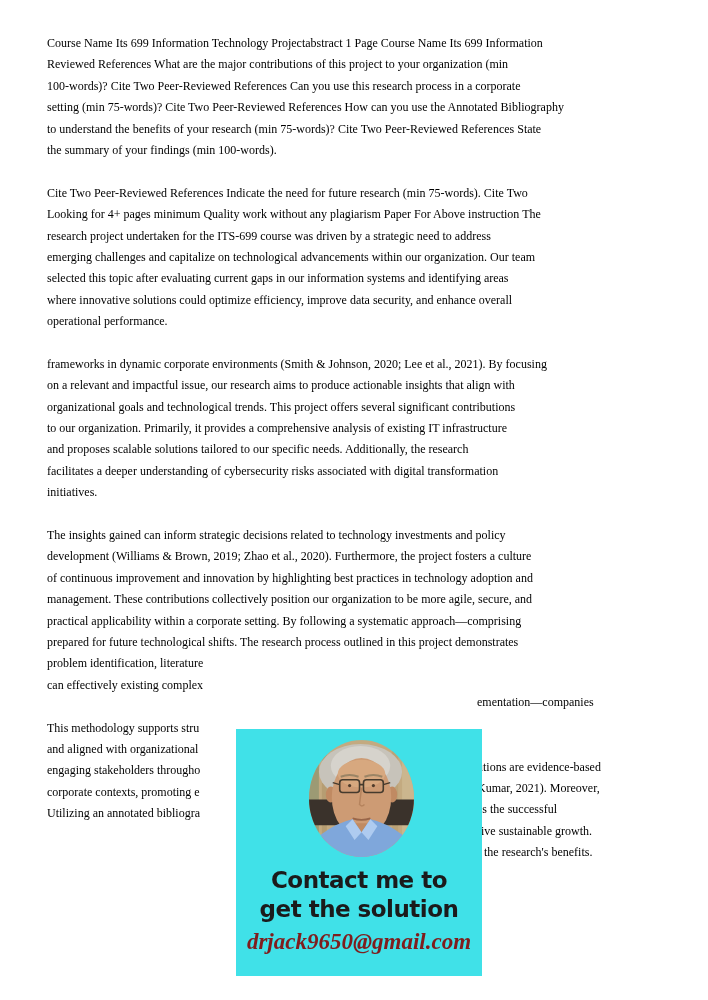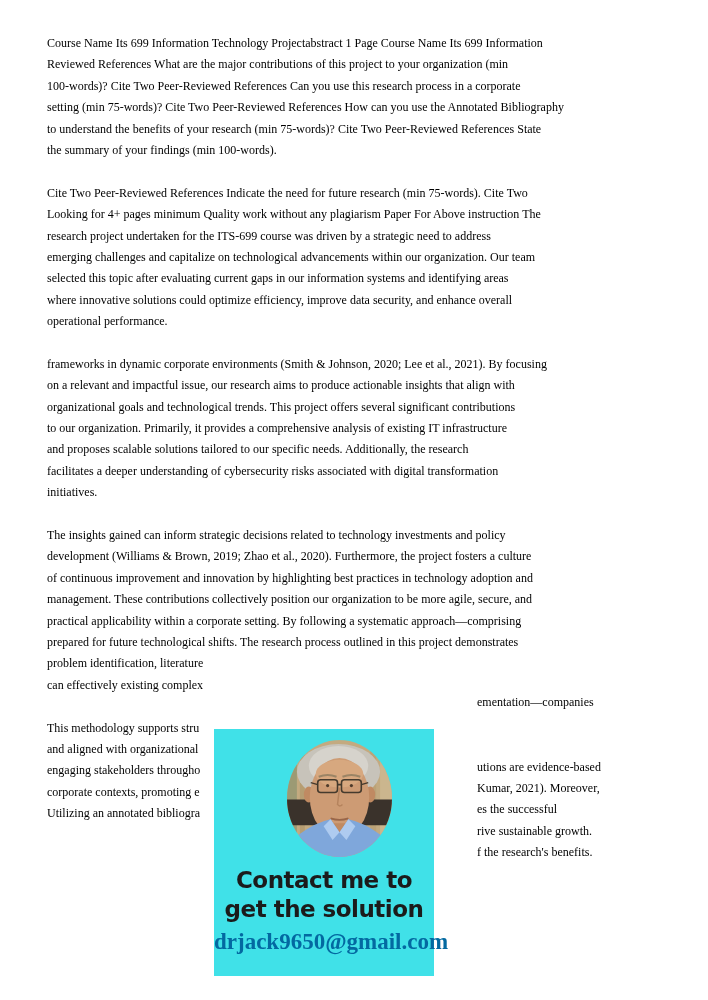--- a/index.html
+++ b/index.html
@@ -22,23 +22,23 @@
   .para { margin: 0 0 21.4px 0; }
   .line {
     position: relative;
     height: 21.4px;
     line-height: 21.4px;
     white-space: nowrap;
   }
   .frag-right { position: absolute; left: 430px; top: 0; margin-top: 39px; }
   .overlay-card {
     position: absolute;
-    left: 214px;
+    left: 236px;
     top: 729px;
-    width: 220px;
+    width: 246px;
     height: 247px;
   }
   .portrait {
     position: absolute;
     left: 73px;
     top: 11px;
     width: 105px;
     height: 117px;
   }
   .overlay-heading {
@@ -165,17 +165,17 @@
         <polygon points="44,80 53,93 46,101 37,87" fill="#AECBF0"></polygon>
         <polygon points="62,80 53,93 60,101 69,87" fill="#AECBF0"></polygon>
       </g>
     </svg>
 
     <div class="overlay-heading" style="color: rgb(27, 27, 27);">
       <div>Contact me to</div>
       <div>get the solution</div>
     </div>
 
-    <div class="overlay-email" style="color: #0369a1;">drjack9650@gmail.com</div>
+    <div class="overlay-email" style="color: #7f1d1d; font-style: italic;">drjack9650@gmail.com</div>
 
   </div>
 
 </div>
 
 </body></html>

